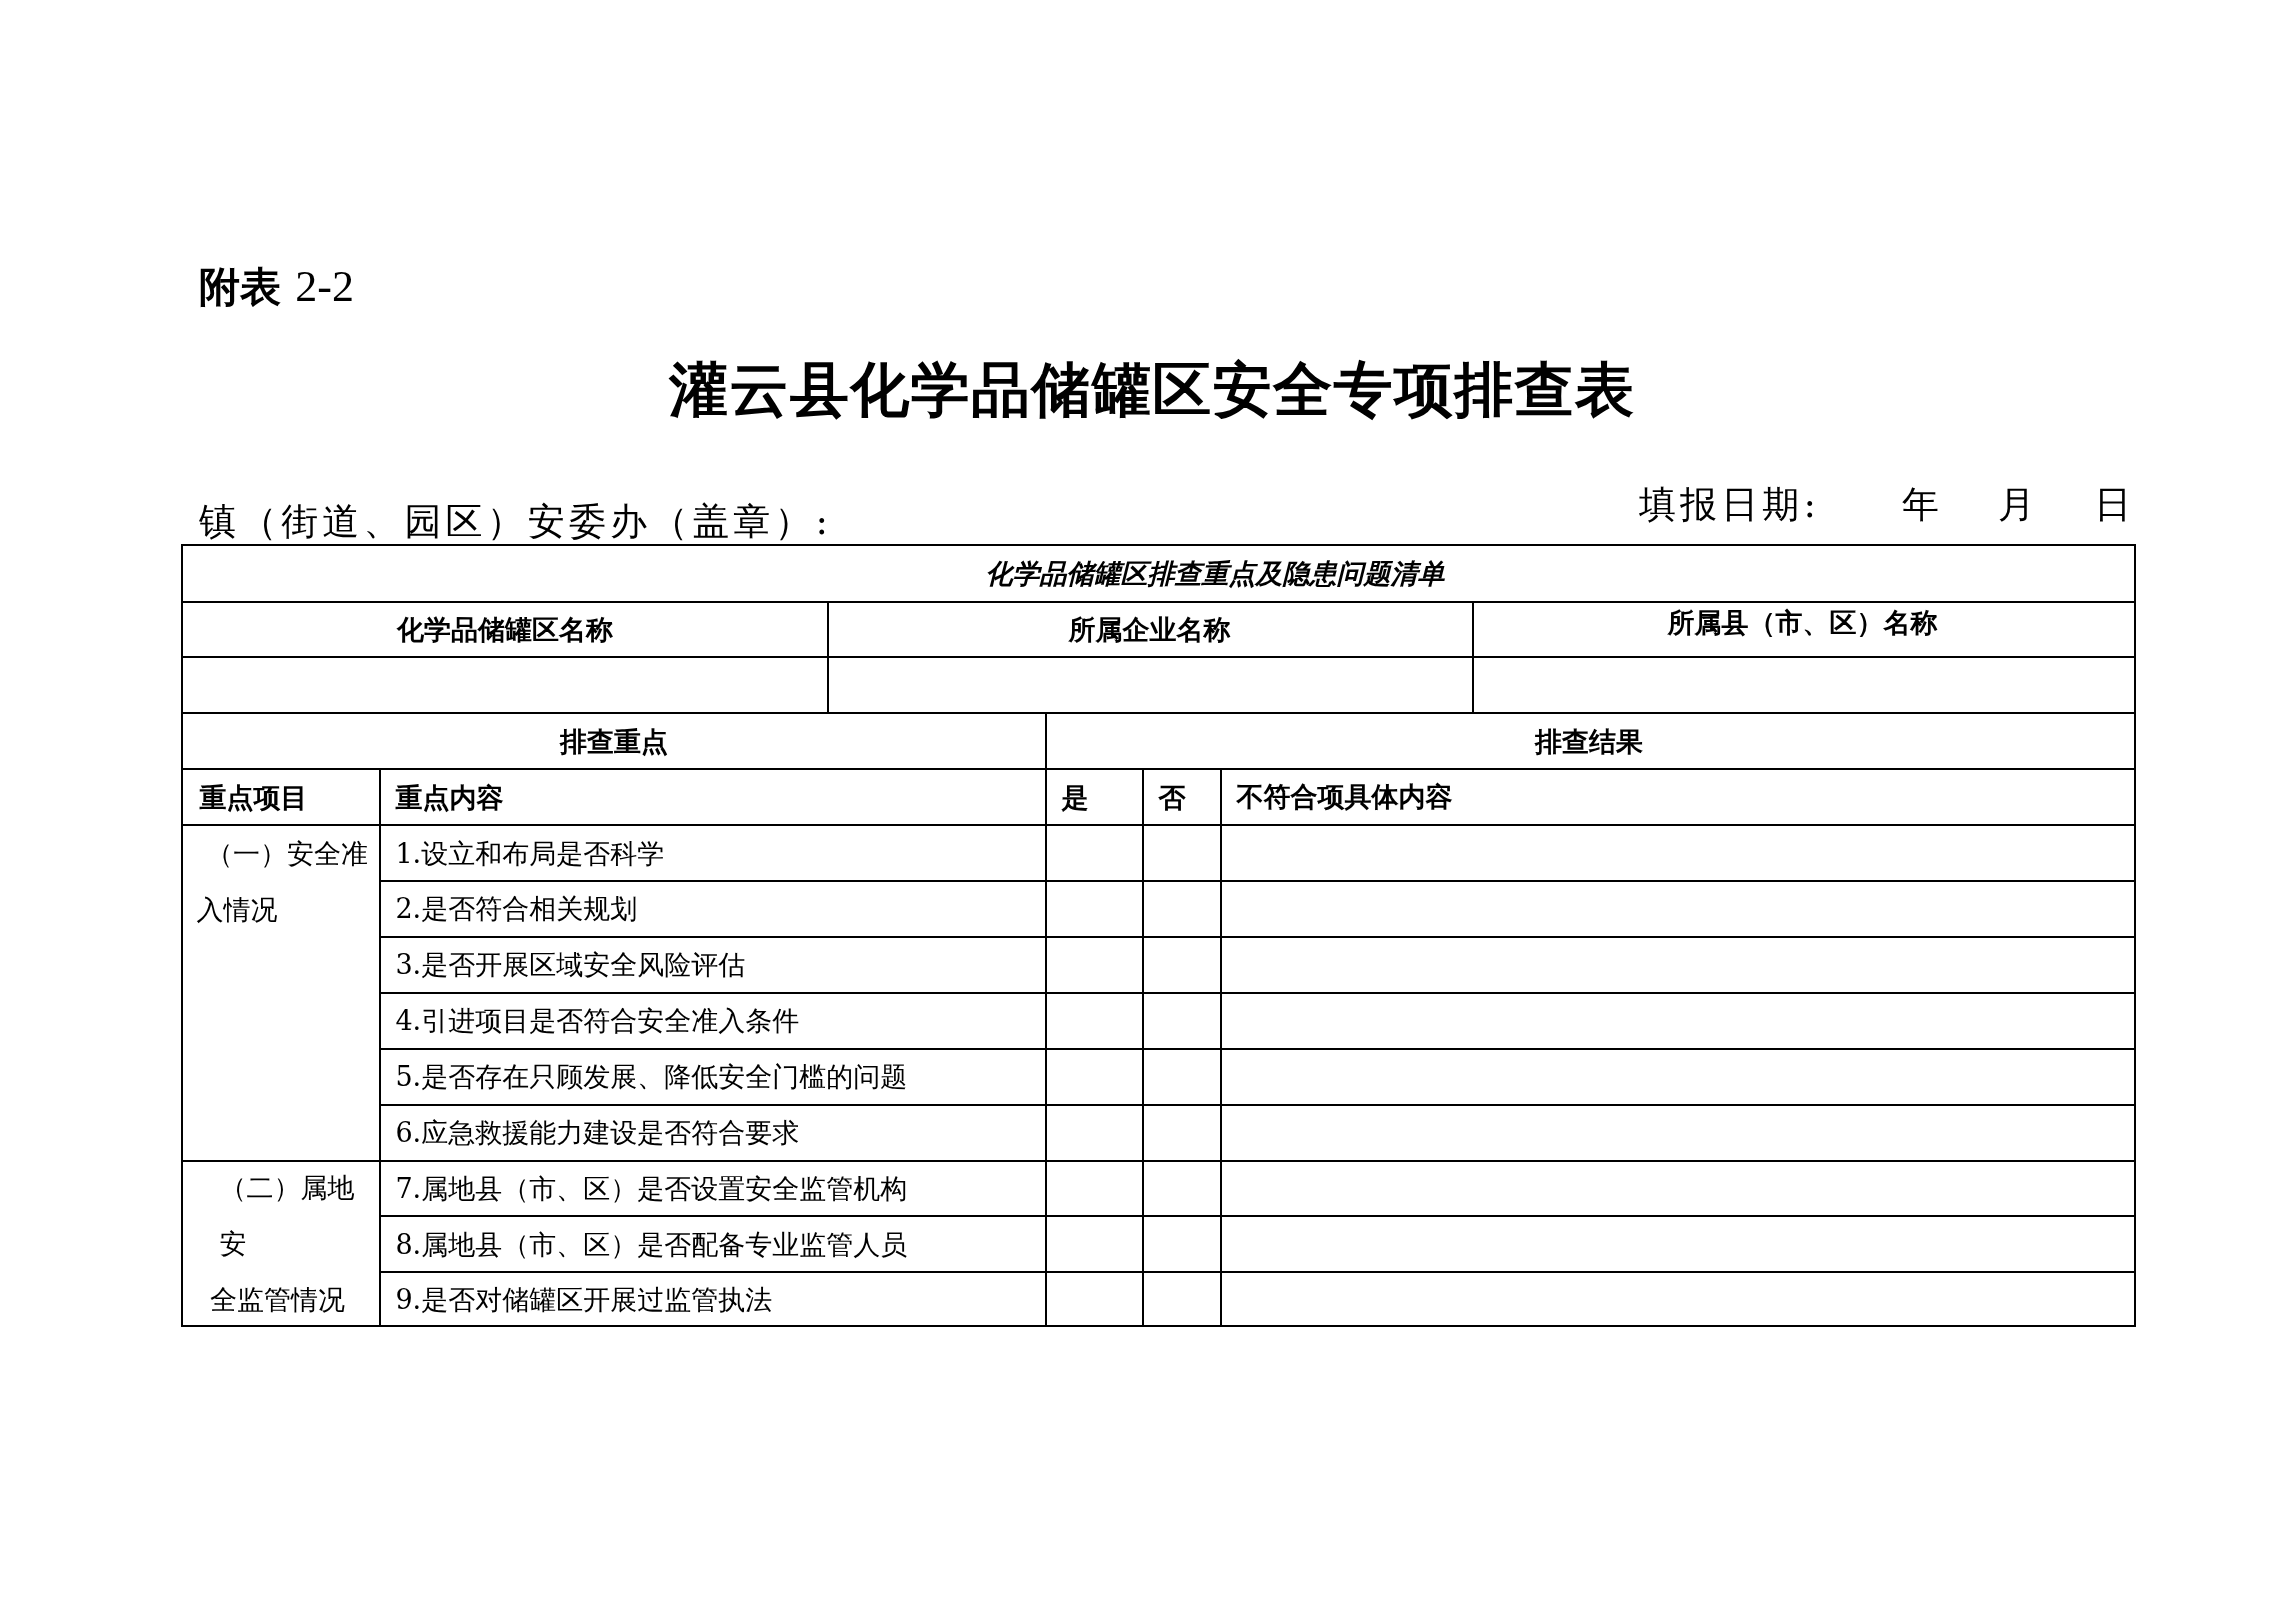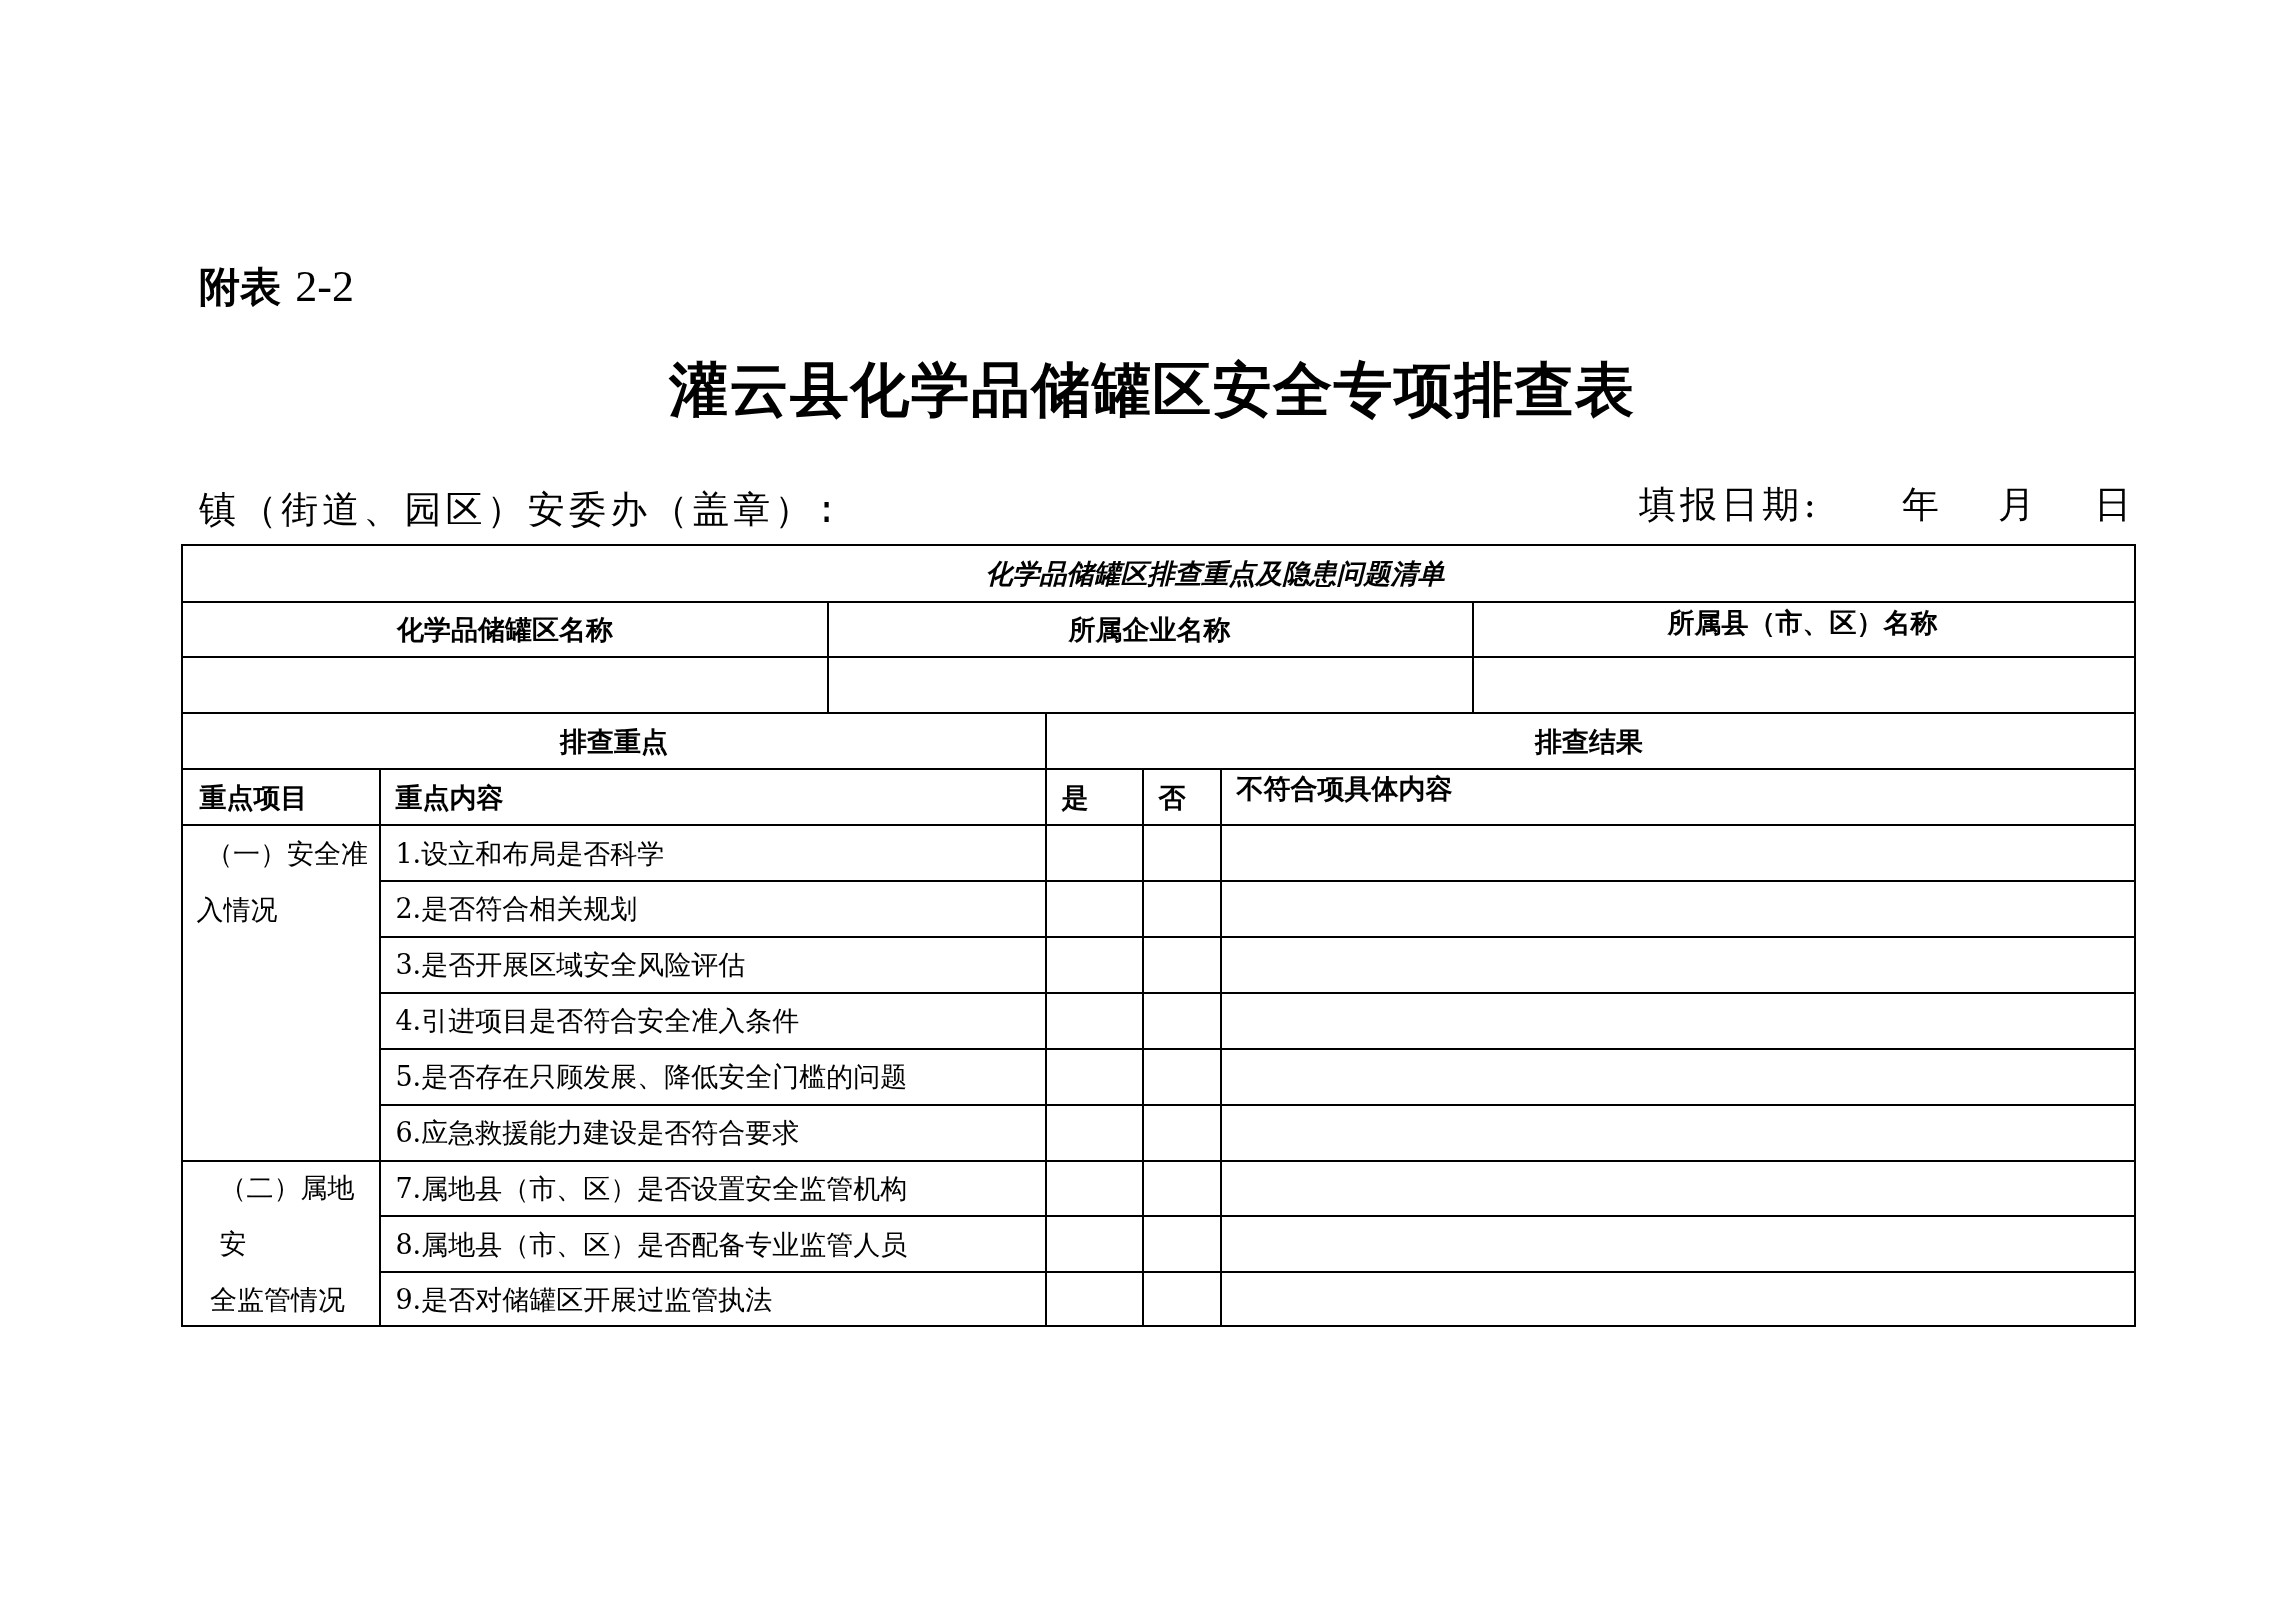--- a/index.html
+++ b/index.html
@@ -2,21 +2,21 @@
 <html style="font-size:11px"><head>
 <meta charset="utf-8">
 <style>
   html, body { margin:0; padding:0; background:#ffffff; }
   body { width:2295px; height:1623px; position:relative; overflow:hidden;
          font-family:"DejaVu Serif","Liberation Serif",serif; color:#000; }
   .abs { position:absolute; white-space:nowrap; }
   #appendix { left:199px; top:259px; font-size:41px; font-weight:bold; line-height:55px; }
   #appendix .num { font-family:"Liberation Serif",serif; font-weight:normal; font-size:44px; }
   #title { left:0; width:2295px; top:356px; text-align:center; font-size:59px; font-weight:bold; line-height:68px; padding-left:4.8px; letter-spacing:1.4px; }
-  #stamp { left:199px; top:486px; font-size:37px; line-height:52px; letter-spacing:4.1px;font-family:Liberation Mono, monospace; }
+  #stamp { left:199px; top:496px; font-size:37px; line-height:52px; letter-spacing:4.1px; }
   #date { left:1639px; top:479px; font-size:37px; line-height:52px; letter-spacing:4.1px; }
   #date span { display:inline-block; }
   .date-gap { width:82px; }
   .date-gap2 { width:55px; }
 
   
   .tbl { position:absolute; left:181px; top:544px; width:1955px; height:783px; border:2.7px solid #000; box-sizing:border-box; }
   .cell { position:absolute; box-sizing:border-box; display:flex; align-items:center; font-size:27px; line-height:56px; }
   .bold { font-weight:bold; }
   .center { justify-content:center; }
@@ -56,21 +56,21 @@
   <div class="hline" style="top:166px;"></div>
 
   <div class="cell bold center" style="left:862px;top:168px;width:1088px;height:55px;">排查结果</div>
   <div class="cell bold center" style="left:0;top:168px;width:862px;height:55px;">排查重点</div>
   <div class="hline" style="top:222px;"></div>
 
   <div class="cell bold left" style="left:0;top:224px;width:196px;height:55px;">重点项目</div>
   <div class="cell bold left" style="left:196px;top:224px;width:666px;height:55px;">重点内容</div>
   <div class="cell bold left" style="left:862px;top:224px;width:97px;height:55px;">是</div>
   <div class="cell bold left" style="left:959px;top:224px;width:78px;height:55px;">否</div>
-  <div class="cell bold left" style="left:1037px;top:224px;width:913px;height:38px;">不符合项具体内容</div>
+  <div class="cell bold left" style="left:1037px;top:232px;width:913px;height:38px;">不符合项具体内容</div>
   <div class="hline" style="top:278px;"></div>
 
   <div class="vline" style="left:862px;top:166px;height:614px;"></div>
   <div class="vline" style="left:196px;top:222px;height:558px;"></div>
   <div class="vline" style="left:959px;top:222px;height:558px;"></div>
   <div class="vline" style="left:1037px;top:222px;height:558px;"></div>
 
   <div class="cell" style="left:0;top:280px;width:196px;height:335px;display:flex;align-items:flex-start;">
     <div style="width:100%;padding-left:13.6px;line-height:56px;font-size:27px;">
       <div style="padding-left:9.5px;">（一）安全准</div>

